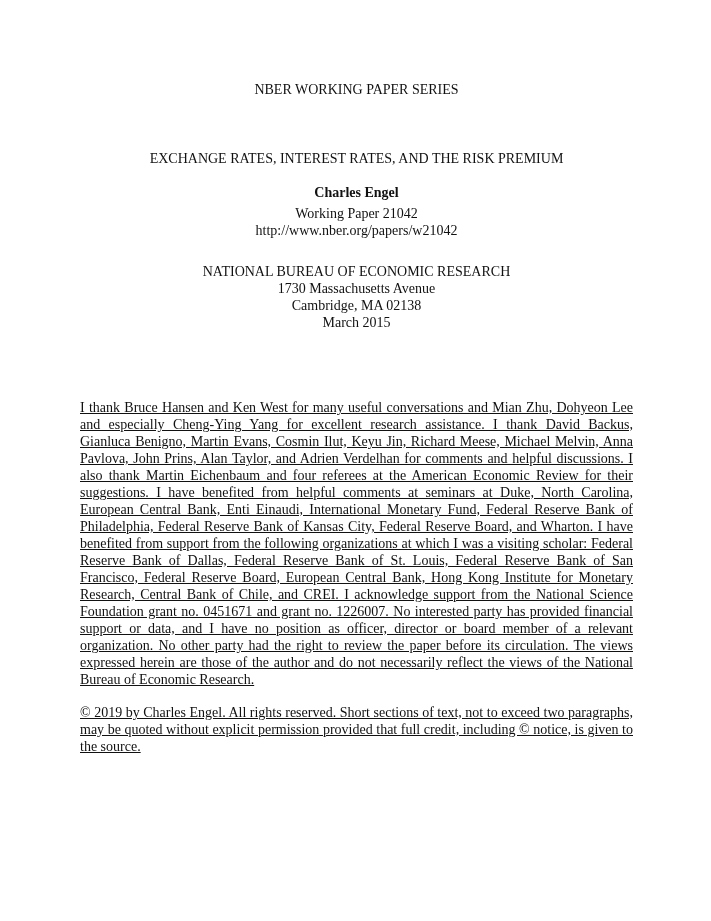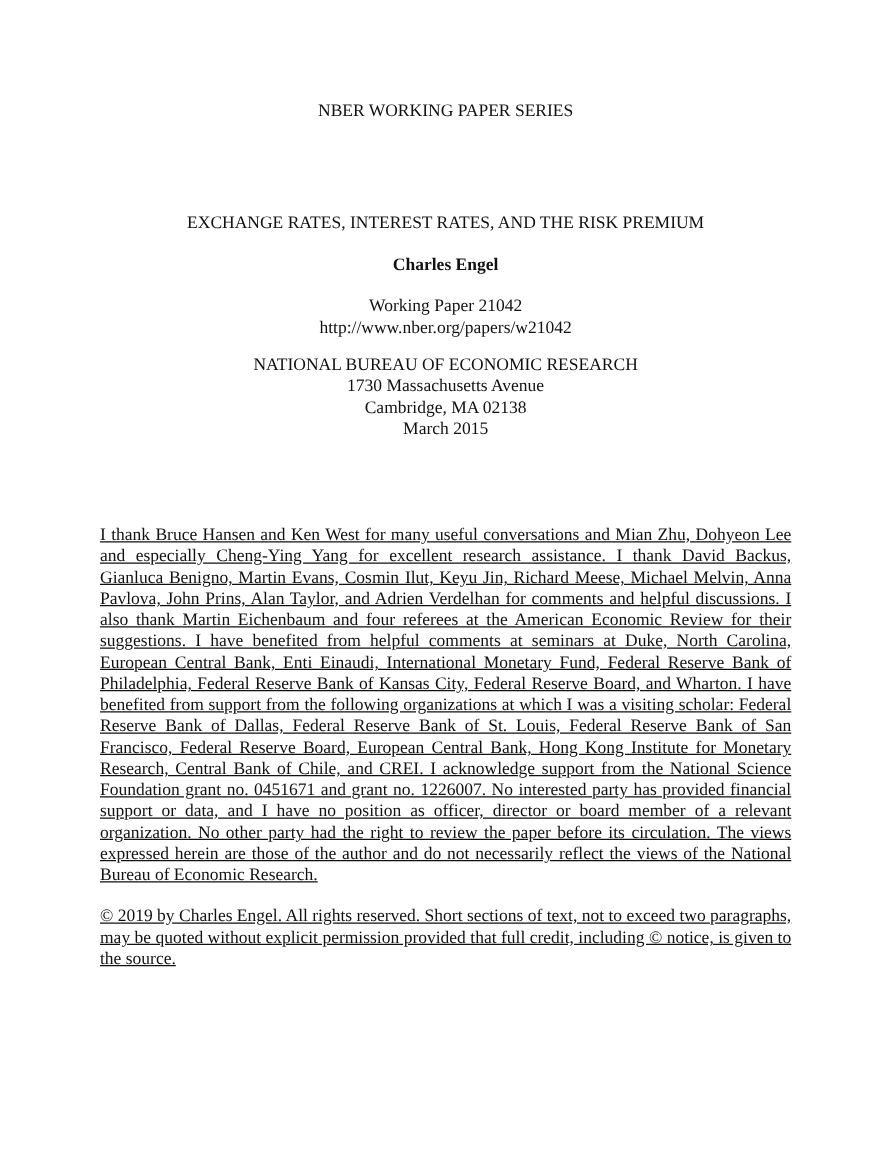--- a/index.html
+++ b/index.html
@@ -21,32 +21,32 @@
     padding: 81px 78px 0 80px;
     overflow: hidden;
   }
   .centered {
     text-align: center;
   }
   .series-header {
     margin: 0 0 0 0;
   }
   .paper-title {
-    margin-top: 72px;
+    margin-top: 52px;
   }
   .author-name {
     margin-top: 17px;
     font-weight: bold;
   }
   .wp-number {
-    margin-top: 16px;
+    margin-top: 4px;
     text-align: center;
   }
   .org-block {
-    margin-top: 13px;
+    margin-top: 24px;
     font-family: Liberation Serif, serif;
   }
   .body-para {
     margin: 0;
     text-align: justify;
     text-decoration: underline;
   }
   .ack-para {
     margin-top: 68px;
   }

